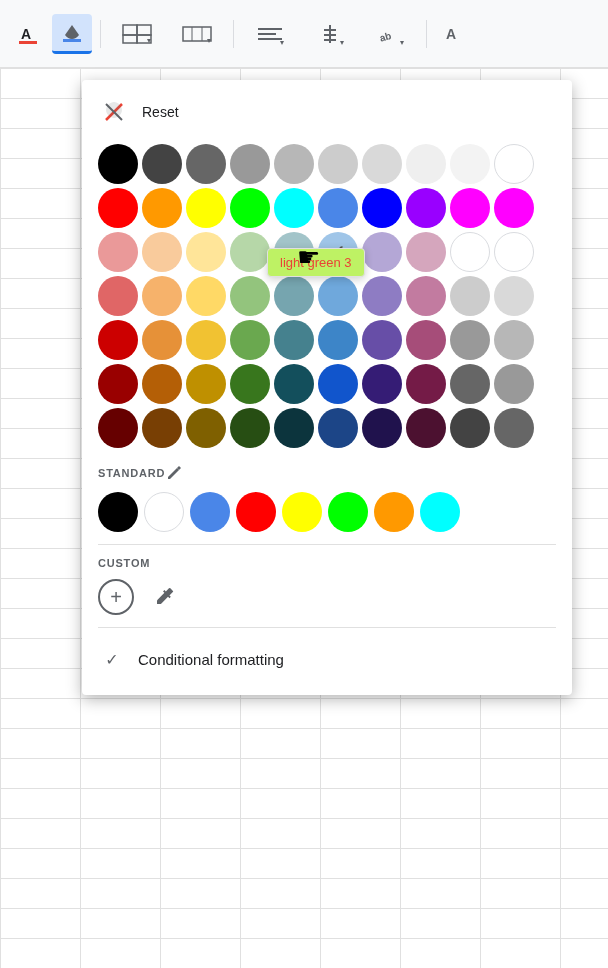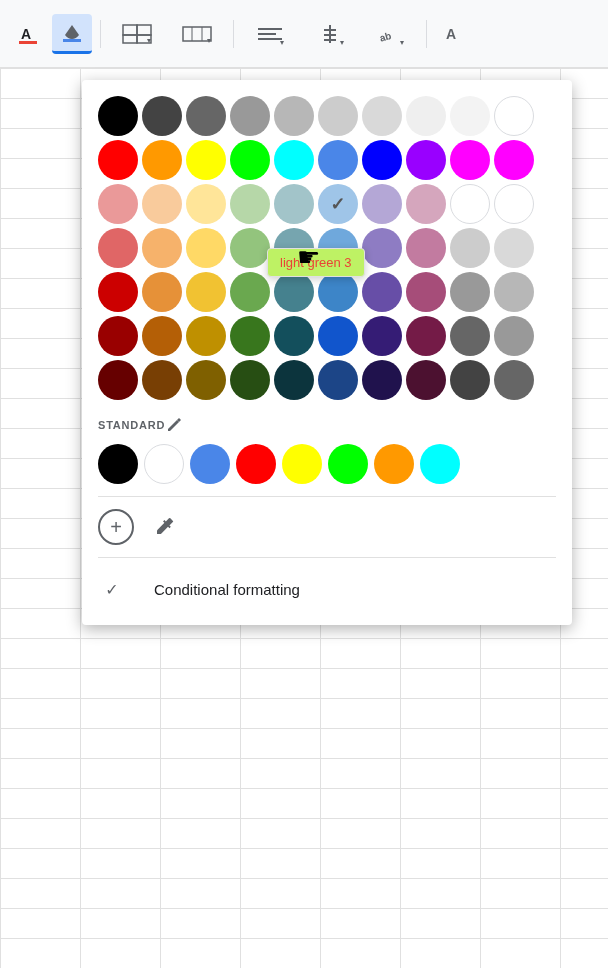--- a/index.html
+++ b/index.html
@@ -229,21 +229,20 @@
       color: #202124;
     }
     .check-icon {
       width: 20px;
       font-size: 16px;
       color: #5f6368;
       text-align: center;
     }
     .menu-item-label {
       flex: 1;
-      margin-left: 16px;
     }
   </style>
 </head>
 <body>
 
 <div class="toolbar">
   <button class="toolbar-btn" title="Font color">
     <svg width="22" height="22" viewBox="0 0 22 22">
       <text x="4" y="16" font-size="14" font-weight="bold" fill="#202124">A</text>
       <rect x="2" y="18" width="18" height="3" fill="#ea4335"></rect>
@@ -302,20 +301,30 @@
     <svg width="22" height="22" viewBox="0 0 22 22">
       <text x="2" y="16" font-size="14" font-weight="bold" fill="#5f6368">A</text>
     </svg>
   </button>
 </div>
 
 <div class="grid-bg"></div>
 
 <div class="color-panel">
 
+  <div class="reset-row">
+    <div class="no-color-icon">
+      <svg width="28" height="28" viewBox="0 0 28 28">
+        <path d="M6 22 L22 6" stroke="#ea4335" stroke-width="2.5"></path>
+        <path d="M6 6 C6 6 10 10 14 14 C18 18 22 22 22 22" stroke="#5f6368" stroke-width="2" fill="none"></path>
+        <path fill="#5f6368" d="M14 4 C10 4 6 8 6 12 C6 16 10 20 14 20 C18 20 22 16 22 12 C22 8 18 4 14 4Z" opacity="0.15"></path>
+      </svg>
+    </div>
+    <span class="reset-label">Reset</span>
+  </div>
 
   <div class="color-grid" id="color-grid-container">
 
   <div class="color-row">
         <div class="color-swatch" style="background: rgb(0, 0, 0);"></div>
         <div class="color-swatch" style="background: rgb(67, 67, 67);"></div>
         <div class="color-swatch" style="background: rgb(102, 102, 102);"></div>
         <div class="color-swatch" style="background: rgb(153, 153, 153);"></div>
         <div class="color-swatch" style="background: rgb(183, 183, 183);"></div>
         <div class="color-swatch" style="background: rgb(204, 204, 204);"></div>
@@ -419,20 +428,23 @@
         <div class="std-swatch" style="background: rgb(255, 255, 0);"></div>
         <div class="std-swatch" style="background: rgb(0, 255, 0);"></div>
         <div class="std-swatch" style="background: rgb(255, 153, 0);"></div>
         <div class="std-swatch" style="background: rgb(0, 255, 255);"></div>
       </div>
   </div>
 
   <div class="divider"></div>
 
   <div>
+    <div class="section-label">
+      <span>CUSTOM</span>
+    </div>
     <div class="custom-icons">
       <button class="custom-icon-btn">
         <span>+</span>
       </button>
       <div class="eyedropper-btn">
         <svg width="24" height="24" viewBox="0 0 24 24">
           <path d="M20.71 5.63l-2.34-2.34a1 1 0 0 0-1.41 0l-3.12 3.12-1.41-1.42-1.42 1.42 1.41 1.41-6.6 6.6A2 2 0 0 0 5 16v3h3a2 2 0 0 0 1.42-.59l6.6-6.6 1.41 1.41 1.42-1.42-1.42-1.41 3.12-3.12a1 1 0 0 0 .16-1.64Z" fill="#5f6368"></path>
         </svg>
       </div>
     </div>

